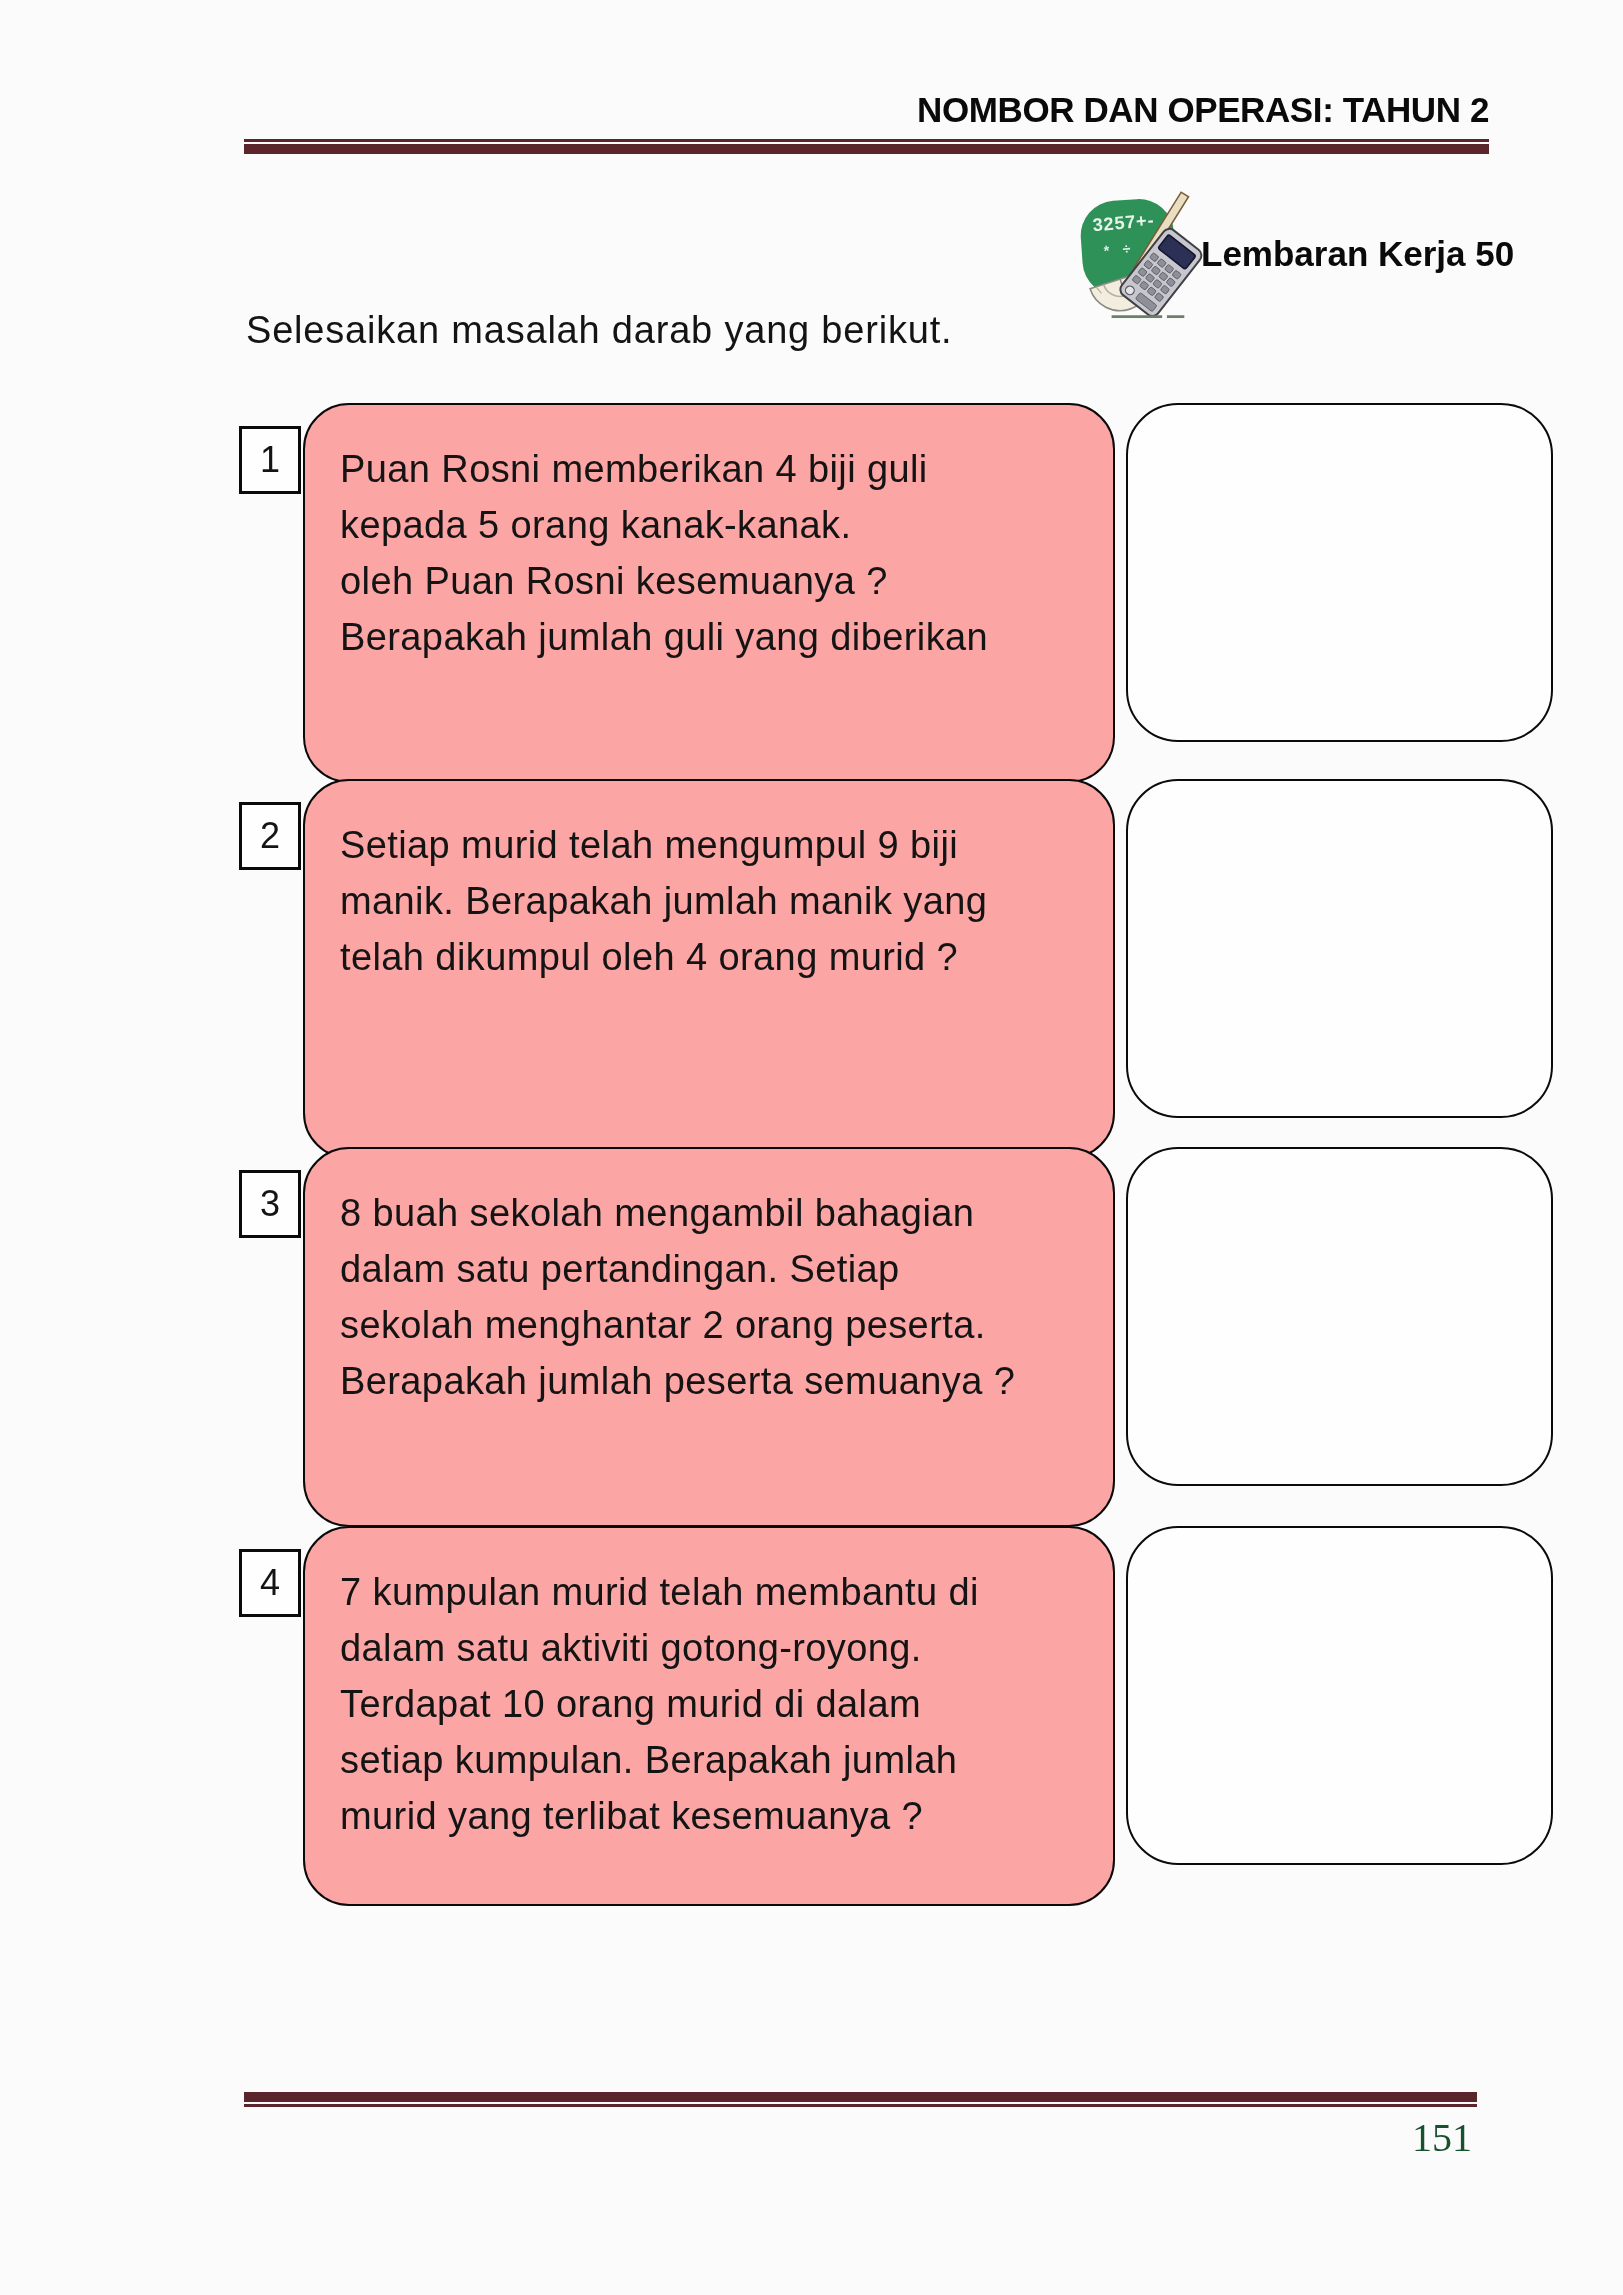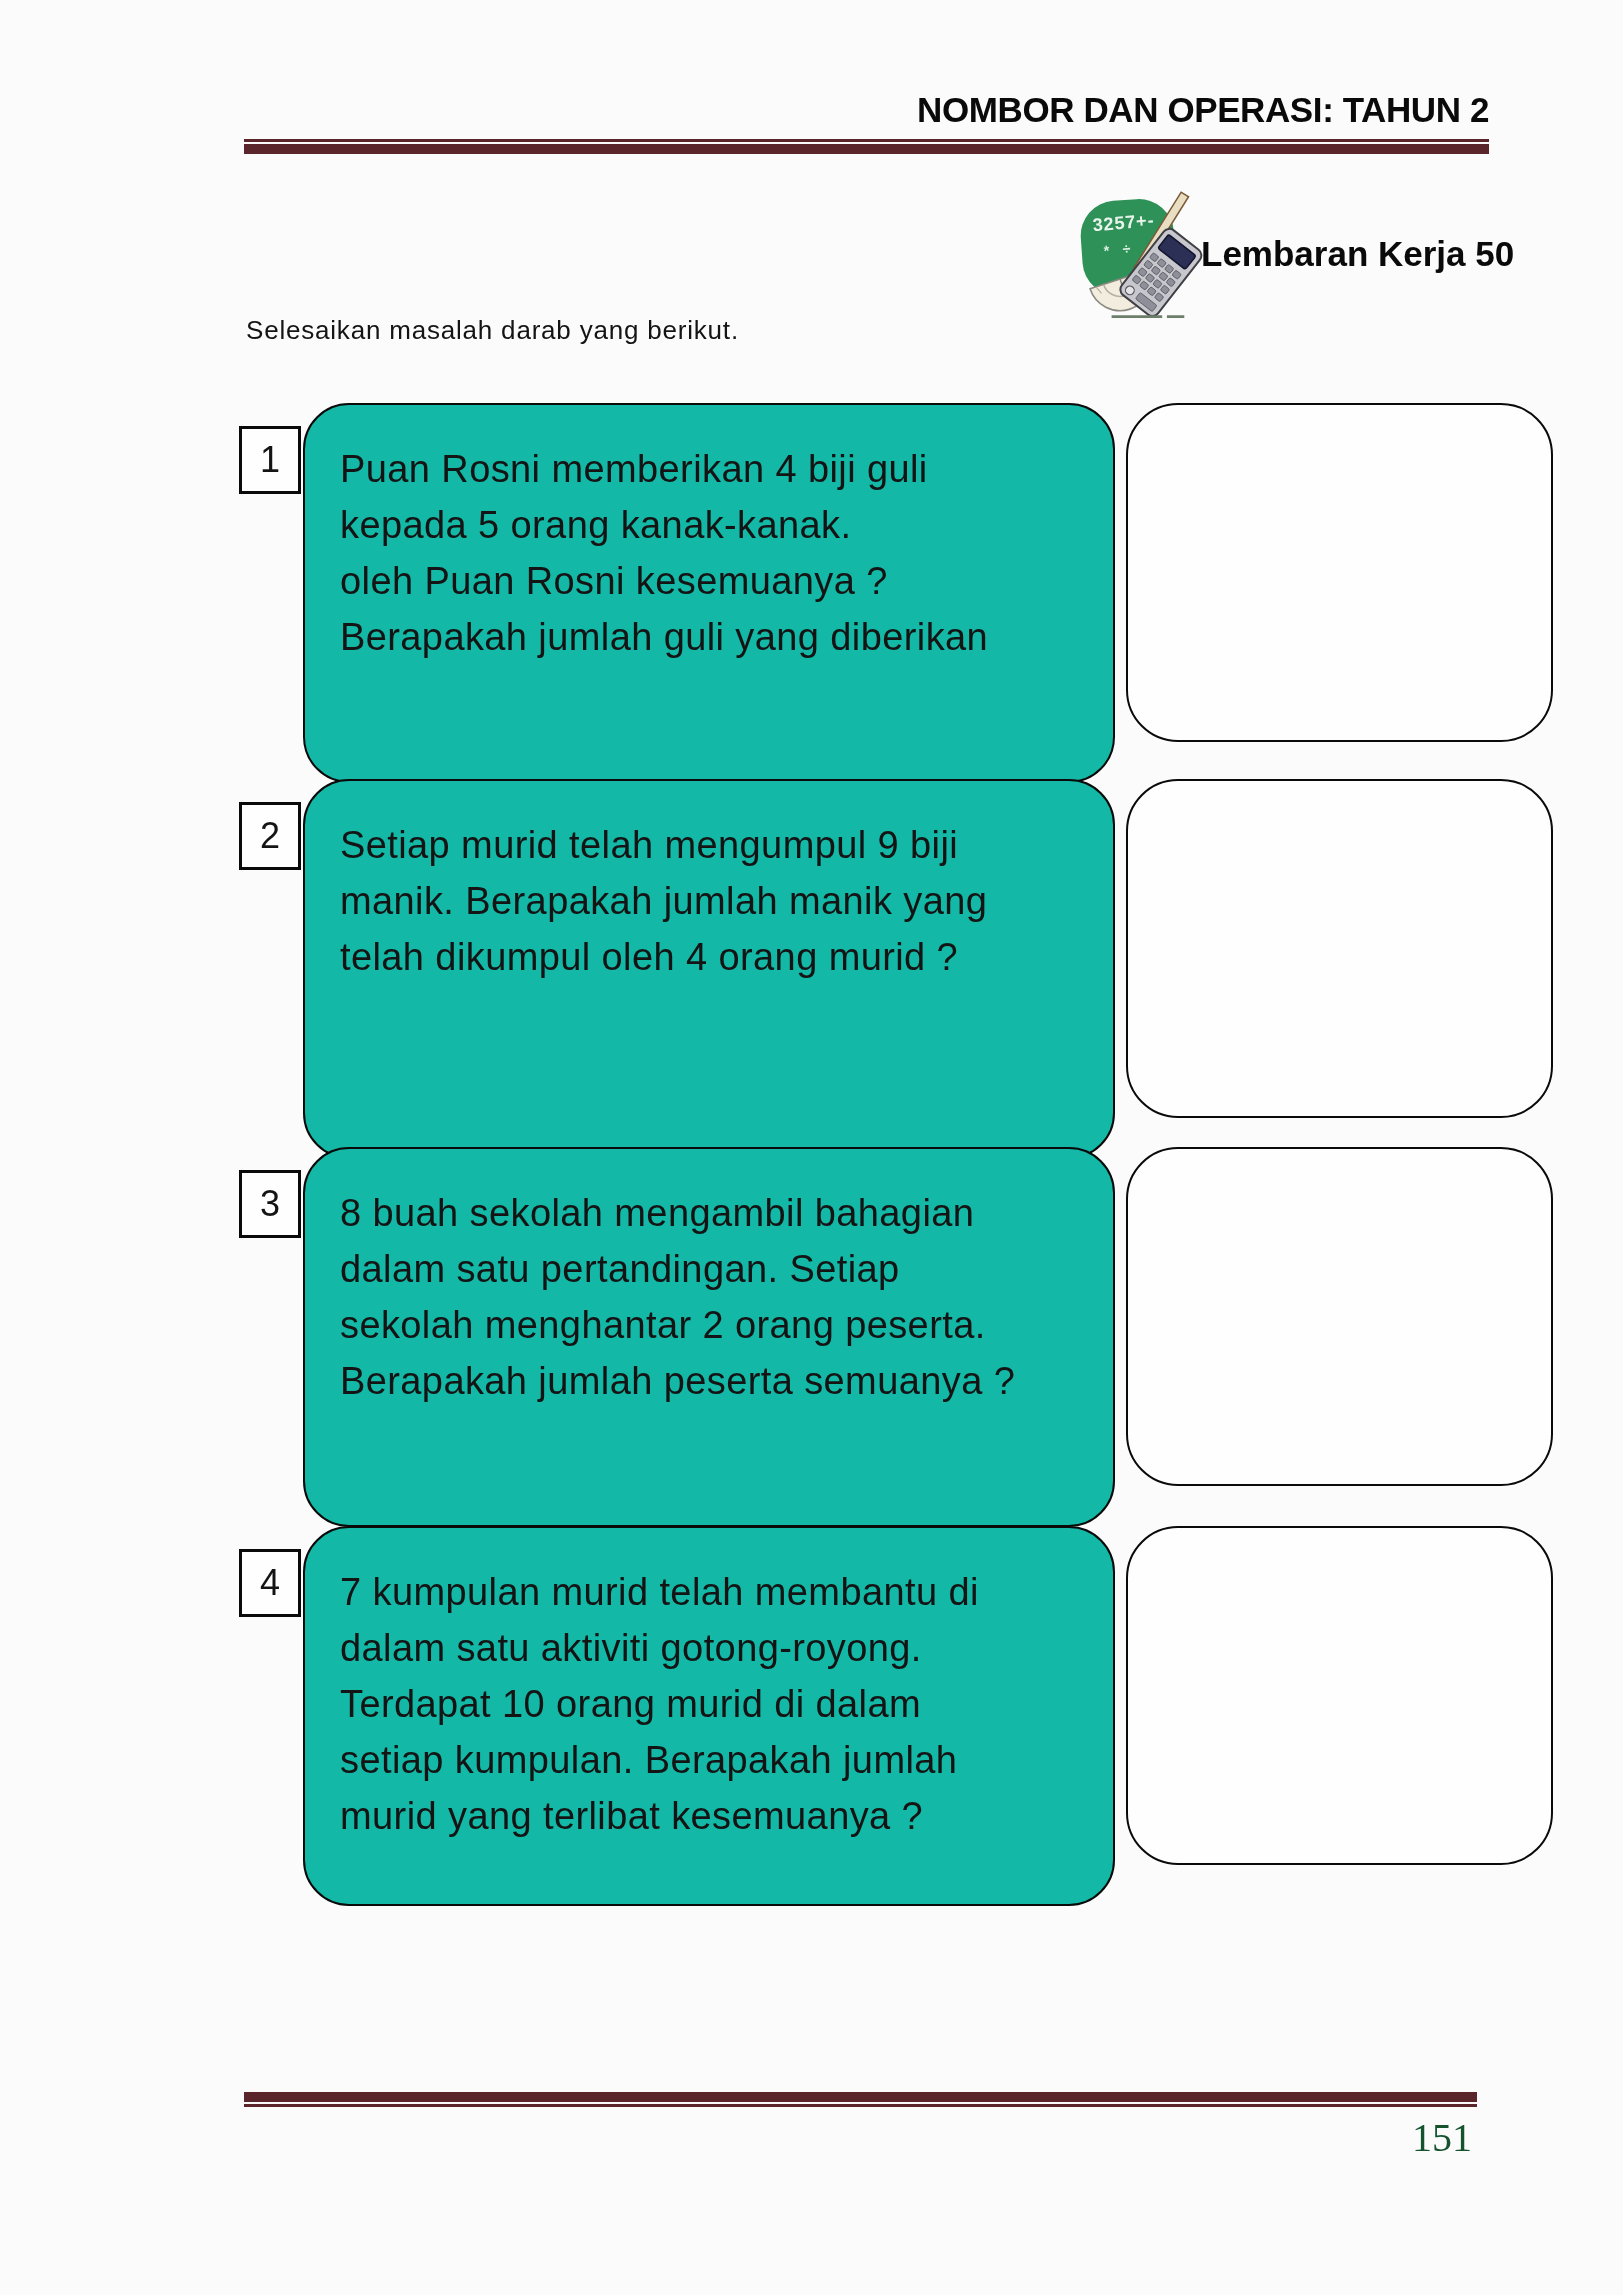--- a/index.html
+++ b/index.html
@@ -23,28 +23,28 @@
   .rule-footer-thick { top:2092px; height:9.5px; width:1233px; }
   .rule-footer-thin  { top:2104px; height:3.2px;  width:1233px; }
   .icon-wrap { position:absolute; left:1080px; top:190px; width:128px; height:132px; }
   .worksheet-label {
     position:absolute; left:1201px; top:235px;
     font-size:35px; font-weight:bold; line-height:38px; color:#0a0a0a;
     white-space:nowrap;
   }
   .instruction {
     position:absolute; left:246px; top:306px;
-    font-size:26px; line-height:48px; letter-spacing:0.8px; color:#141414;
+    font-size:38px; line-height:48px; letter-spacing:0.8px; color:#141414;
     white-space:nowrap;
   }
   .problem-row { position:absolute; left:0; width:1624px; height:339px; }
   .row-1 { top:403px; } .row-2 { top:779px; } .row-3 { top:1147px; } .row-4 { top:1526px; }
   .question-box {
     position:absolute; left:303px; top:0; width:812px; height:380px;
-    background:#14b8a6; border:2.4px solid #0a0a0a; border-radius:46px;
+    background:#fca5a5; border:2.4px solid #0a0a0a; border-radius:46px;
     box-sizing:border-box; padding:36px 28.5px 0 35px;
   }
   .question-line {
     font-size:38px; line-height:56px; letter-spacing:0.4px;
     color:#141414; white-space:nowrap;
   }
   .number-box {
     position:absolute; left:239px; top:23px; width:62px; height:68px;
     background:#fefefe; border:3.2px solid #0a0a0a; box-sizing:border-box;
     display:flex; align-items:center; justify-content:center;

